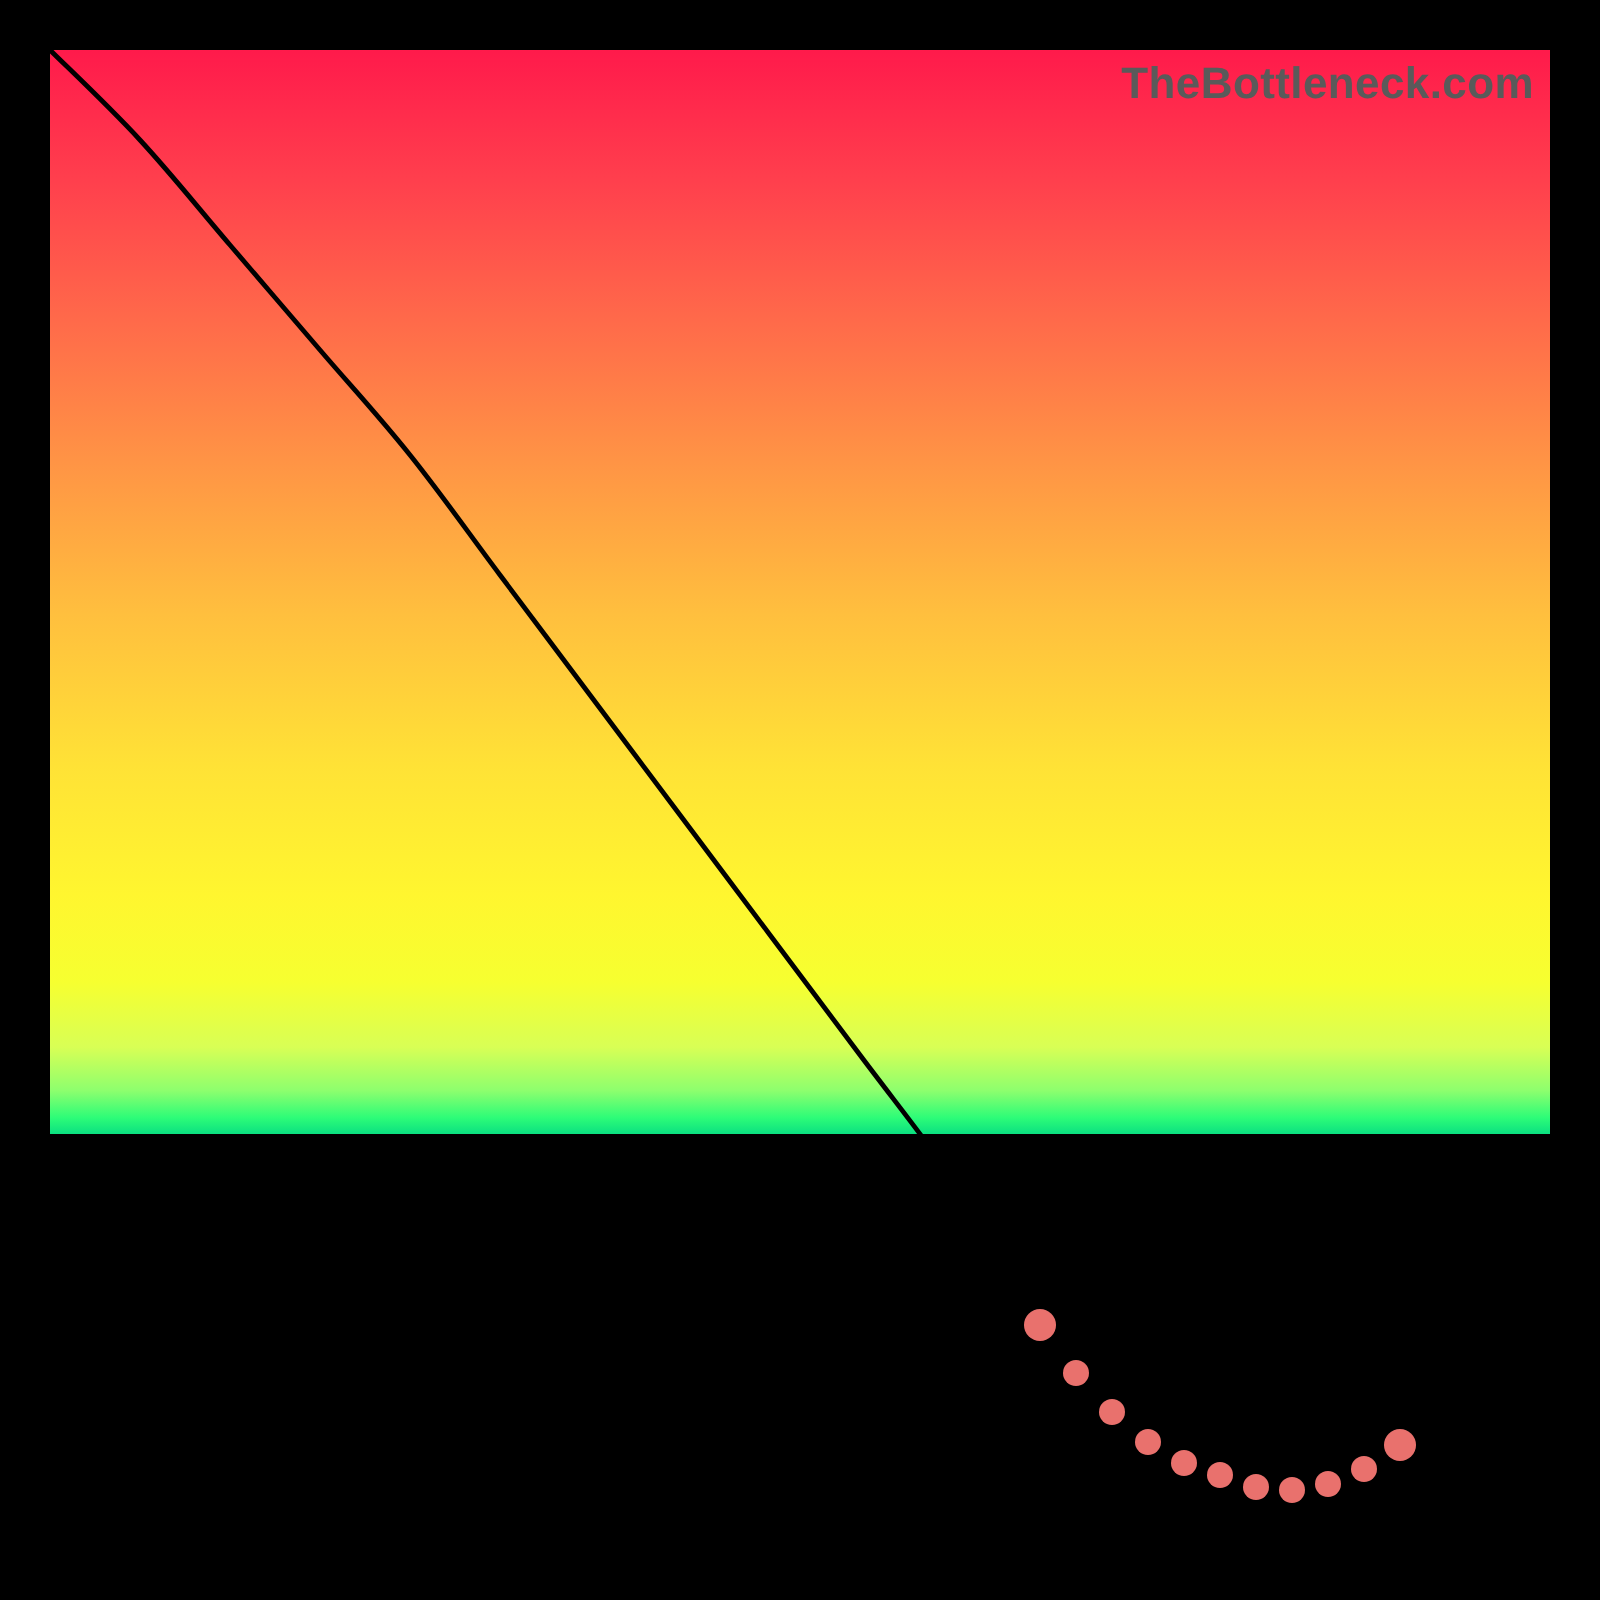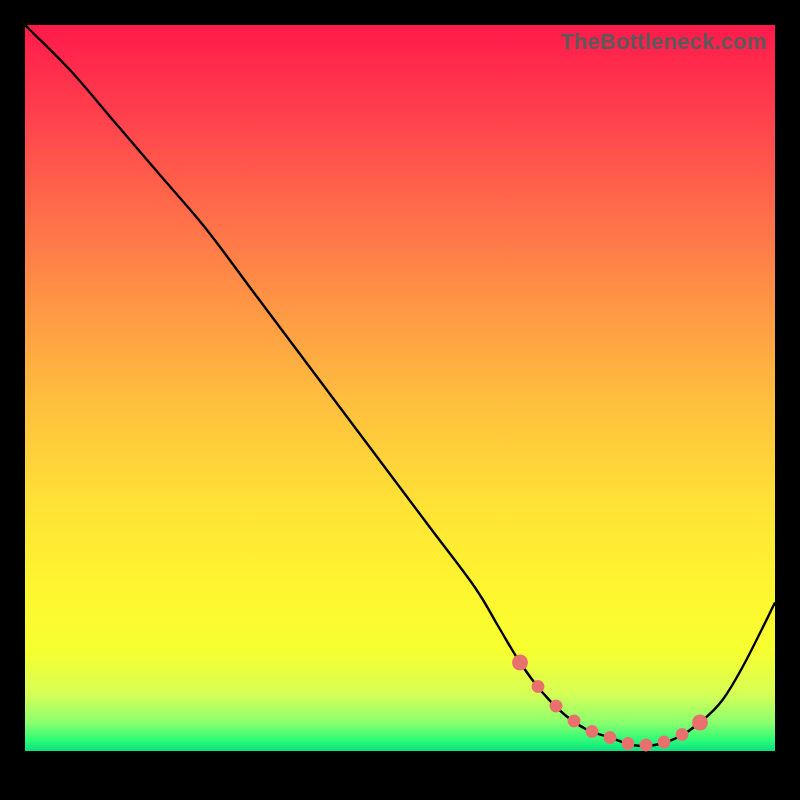--- a/index.html
+++ b/index.html
@@ -9,21 +9,21 @@
     height: 800px;
     background: #000;
     overflow: hidden;
     font-family: Arial, Helvetica, sans-serif;
   }
   .frame {
     position: absolute;
     left: 25px;
     top: 25px;
     width: 750px;
-    height: 726px;
+    height: 542px;
     background: linear-gradient(
       to bottom,
       #ff1a4b 0%,
       #ff3f4d 12%,
       #ff6a4a 25%,
       #ff9445 38%,
       #ffbf3e 52%,
       #ffe236 66%,
       #fff62f 78%,
       #f6ff30 86%,

